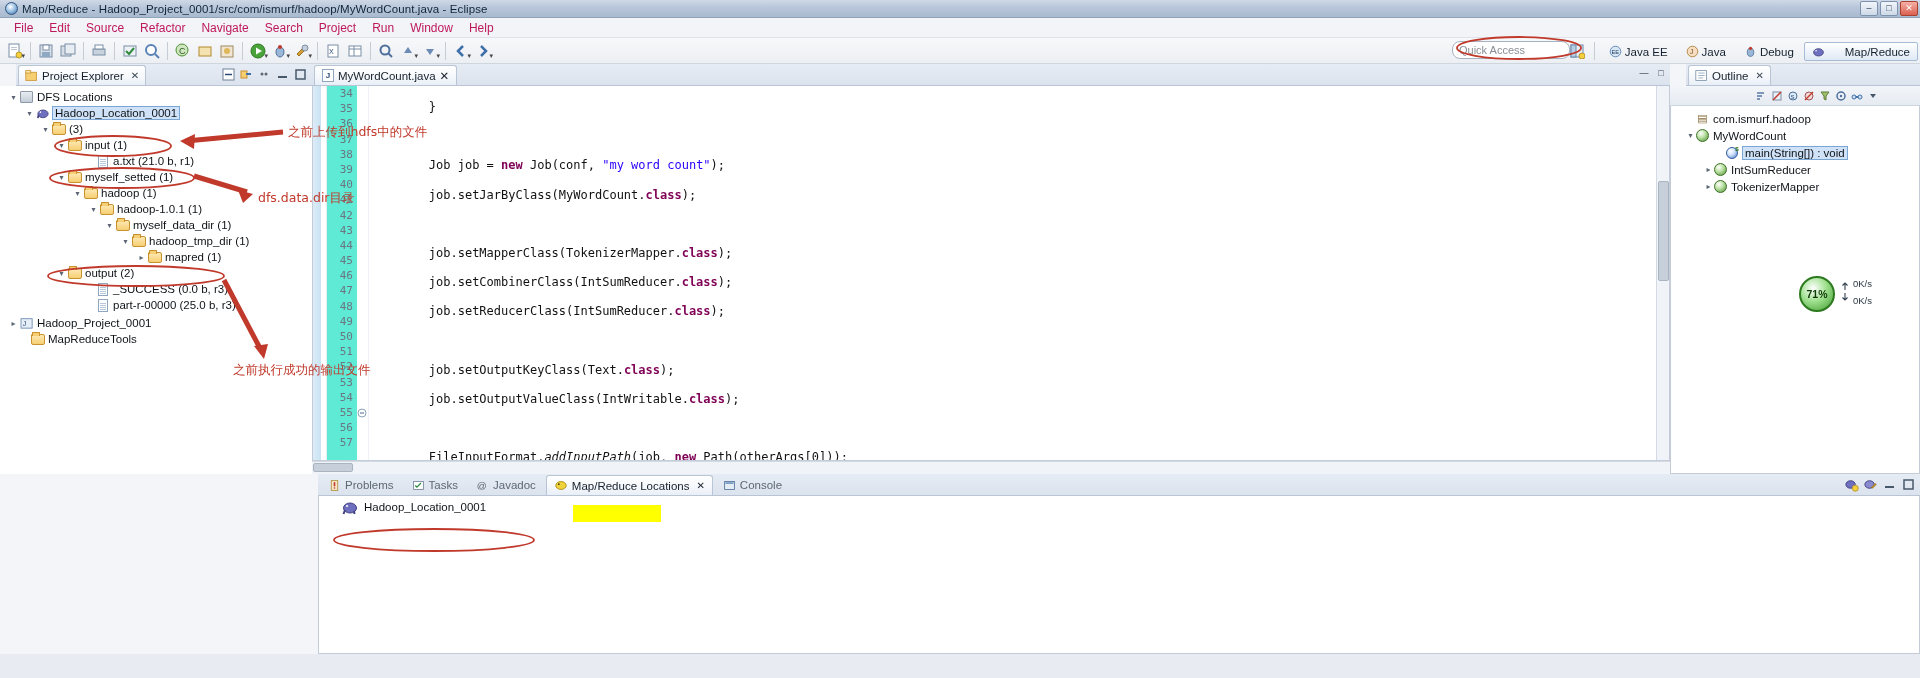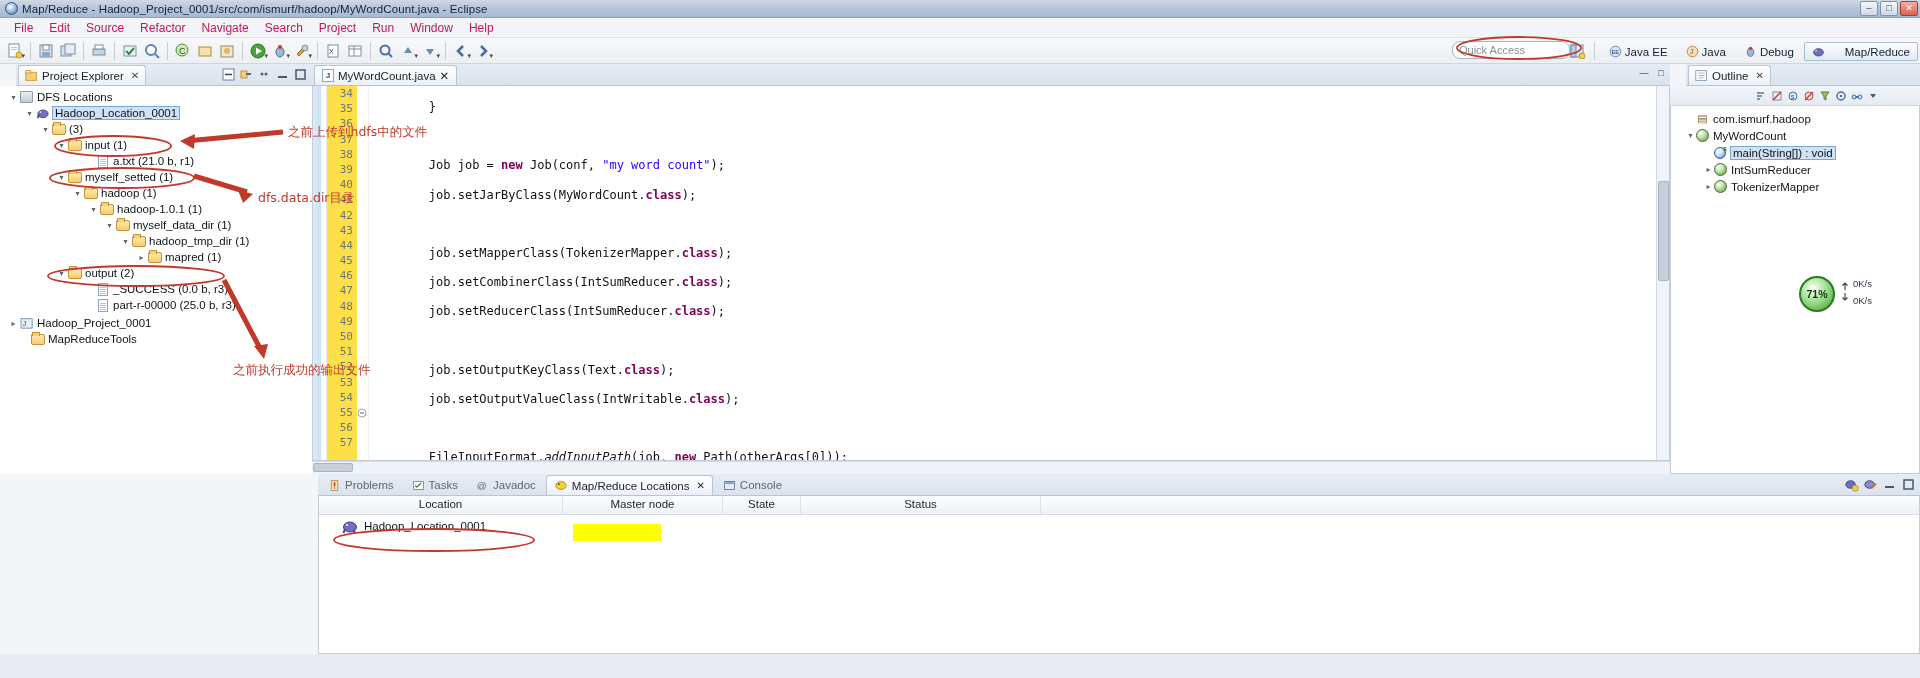--- a/index.html
+++ b/index.html
@@ -175,21 +175,21 @@
     font-weight: bold;
   }
   .ed-min { position:absolute; right: 2px; top:2px; display:flex; gap:3px;}
   .ed-min div { width:14px;height:14px; display:flex;align-items:center;justify-content:center; font-size:9px;color:#2e3a48;}
 
   .editor-area { flex:1; display:flex; background:#ffffff; border:1px solid #c3ccd7; border-top:none; position:relative; min-height:0;}
   .gutter-marks { width: 14px; background:#ffffff; border-right:1px solid #e7ebf0; }
   .gutter-nums {
     width: 30px; text-align: right; padding-right: 4px;
     font-family: "DejaVu Sans Mono", monospace; font-size: 11px; color: #6b7683;
-    background: #fde047;
+    background: #5eead4;
   }
   .folding { width: 12px; background:#ffffff; border-right:1px solid #eef1f5;}
   .code {
     flex: 1; font-family: "DejaVu Sans Mono", monospace; font-size: 12px;
     color: #111; white-space: pre; overflow: hidden; padding-left: 2px; min-width:0;
   }
   .code .kw { color: #7f0055; font-weight: bold; }
   .code .str { color: #2a00ff; }
   .code .it { font-style: italic; }
   .line { height: 15.2px; line-height: 15.2px; }
@@ -818,21 +818,21 @@
         <div class="onode" style="padding-left:14px">
           <span class="twist"></span>
           <span class="pkgico">▤</span>
           <span style="margin-left:4px">com.ismurf.hadoop</span>
         </div>
         <div class="onode" style="padding-left:14px">
           <span class="twist">▾</span>
           <span class="classico"></span>
           <span style="margin-left:4px">MyWordCount</span>
         </div>
-        <div class="onode" style="padding-left:32px">
+        <div class="onode" style="padding-left:44px">
           <span class="twist"></span>
           <span class="methico">
               <span class="s">s</span>
             </span>
           <span style="margin-left:5px; background:#cfe2f7; outline:1px solid #7aa6d6; padding:0 2px;">main(String[]) : void</span>
         </div>
         <div class="onode" style="padding-left:32px">
           <span class="twist">▸</span>
           <span class="classico"></span>
           <span style="margin-left:4px">IntSumReducer</span>
@@ -921,26 +921,20 @@
         </div>
         <div class="btool">
           <svg width="13" height="13">
               <rect x="2" y="2" width="9" height="9" fill="none" stroke="#48586b" stroke-width="1.5"></rect>
             </svg>
         </div>
       </div>
     </div>
 
     <div class="loc-table">
-      <div class="loc-head">
-        <div style="width:244px">Location</div>
-        <div style="width:160px">Master node</div>
-        <div style="width:78px">State</div>
-        <div style="width:240px">Status</div>
-      </div>
       <div class="loc-row">
         <div style="width:244px; display:flex; align-items:center; padding-left:22px; gap:5px;">
           <svg width="18" height="15" viewBox="0 0 18 15">
             <ellipse cx="9" cy="8" rx="6.5" ry="5" fill="#6f6fc0" stroke="#41417f"></ellipse>
             <path d="M4 10 L2.5 14 M13 11 L13.5 14" stroke="#41417f" stroke-width="2"></path>
             <circle cx="6" cy="6" r="1" fill="#fff"></circle>
             </svg>
           <span>Hadoop_Location_0001</span>
         </div>
         <div style="width:160px; position:relative;">

